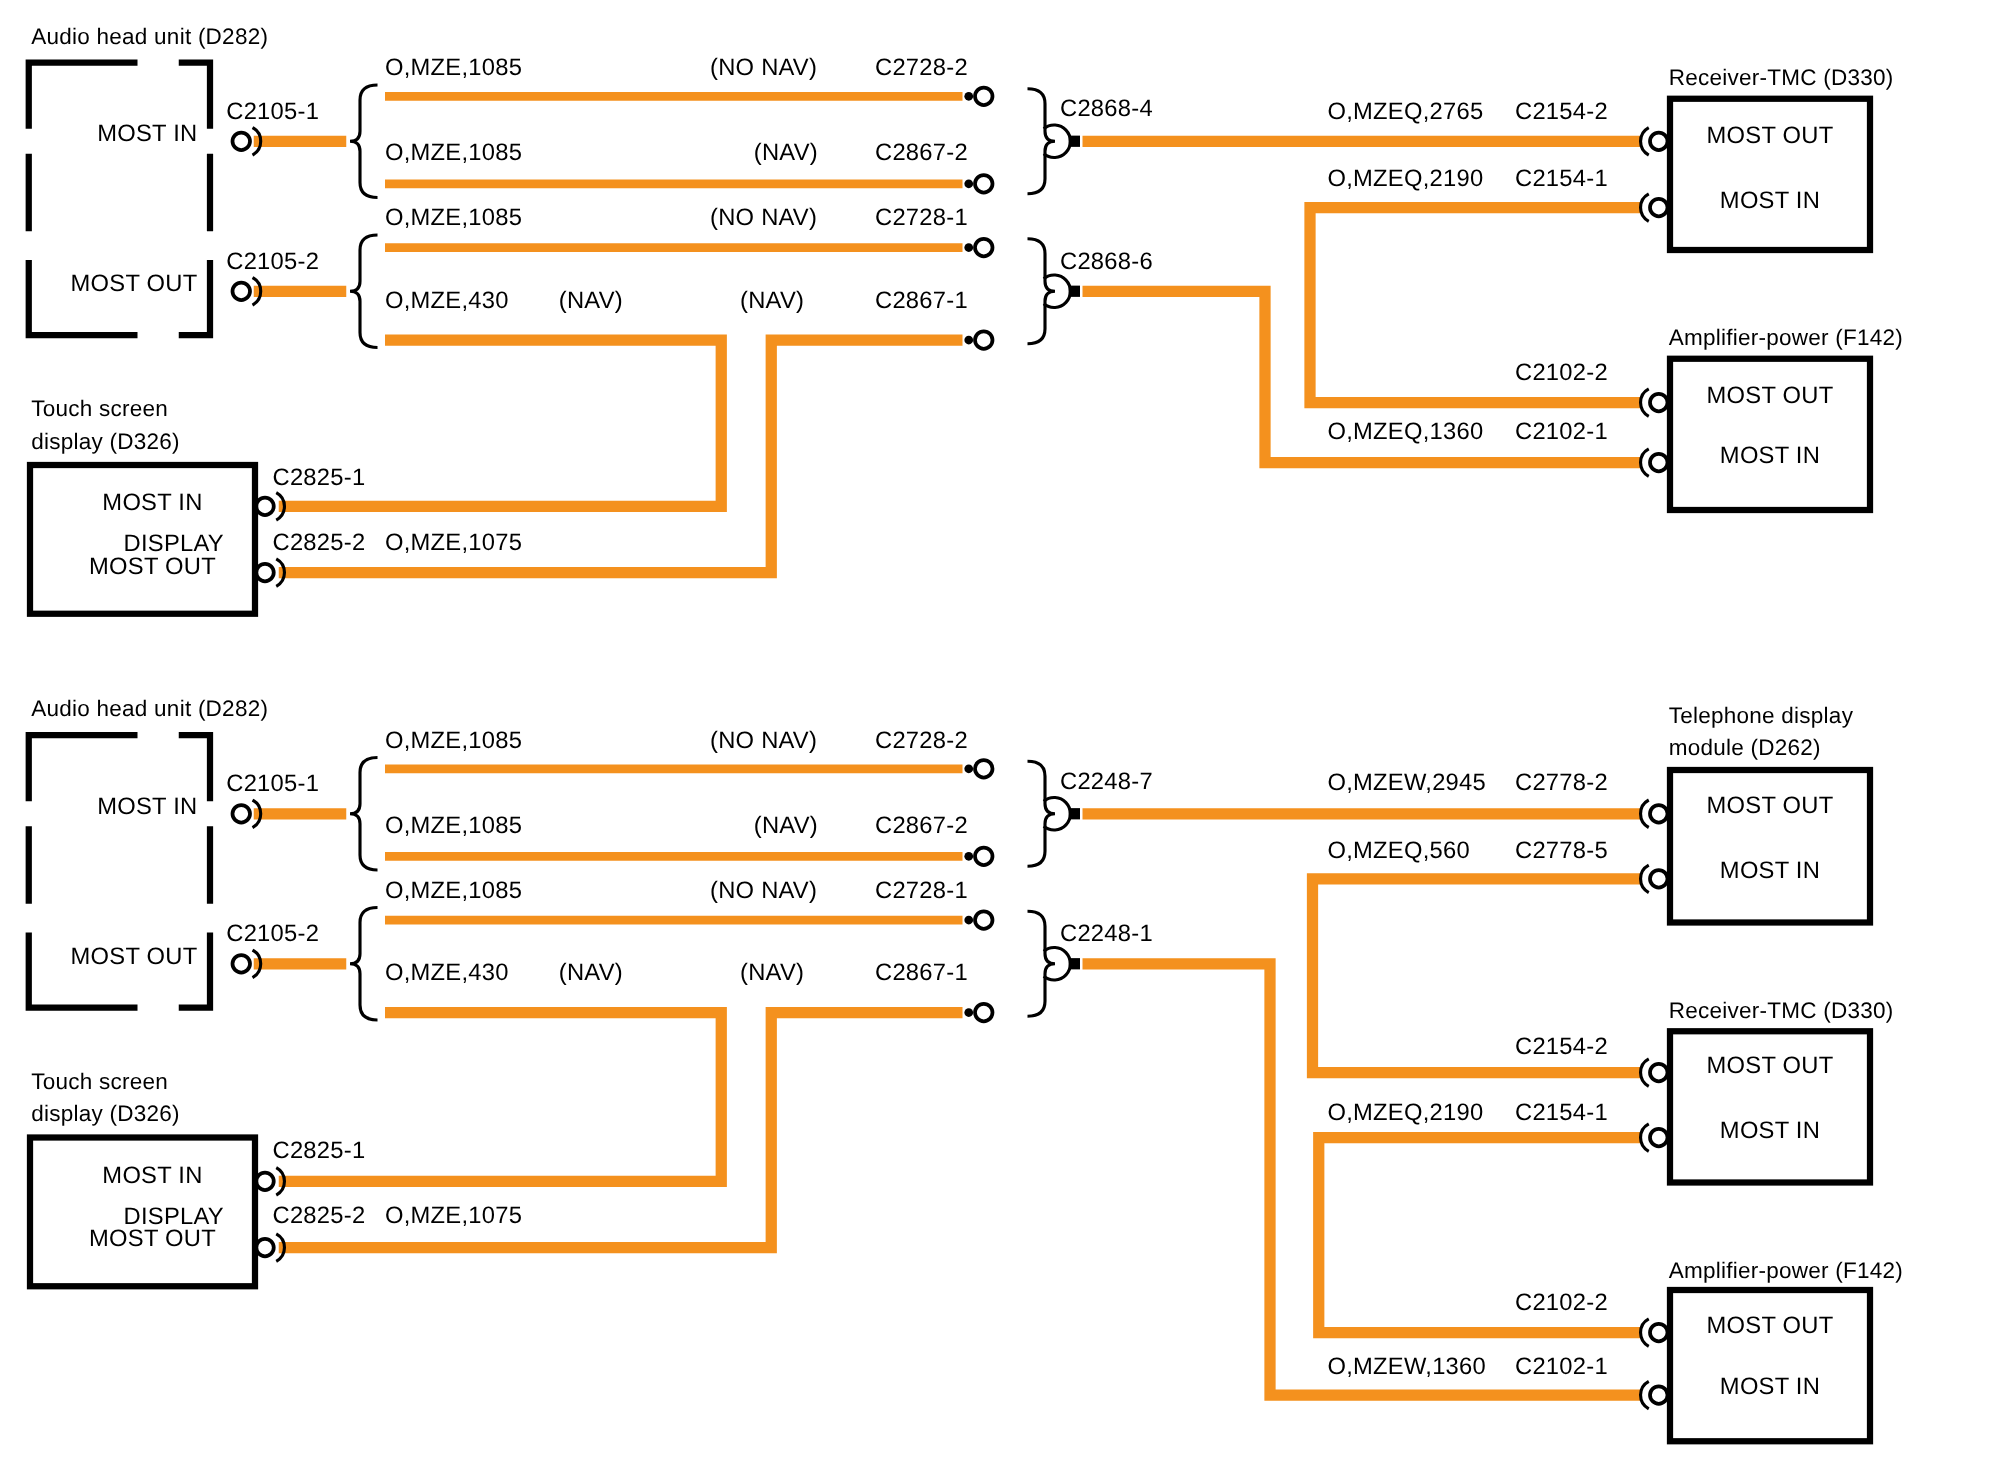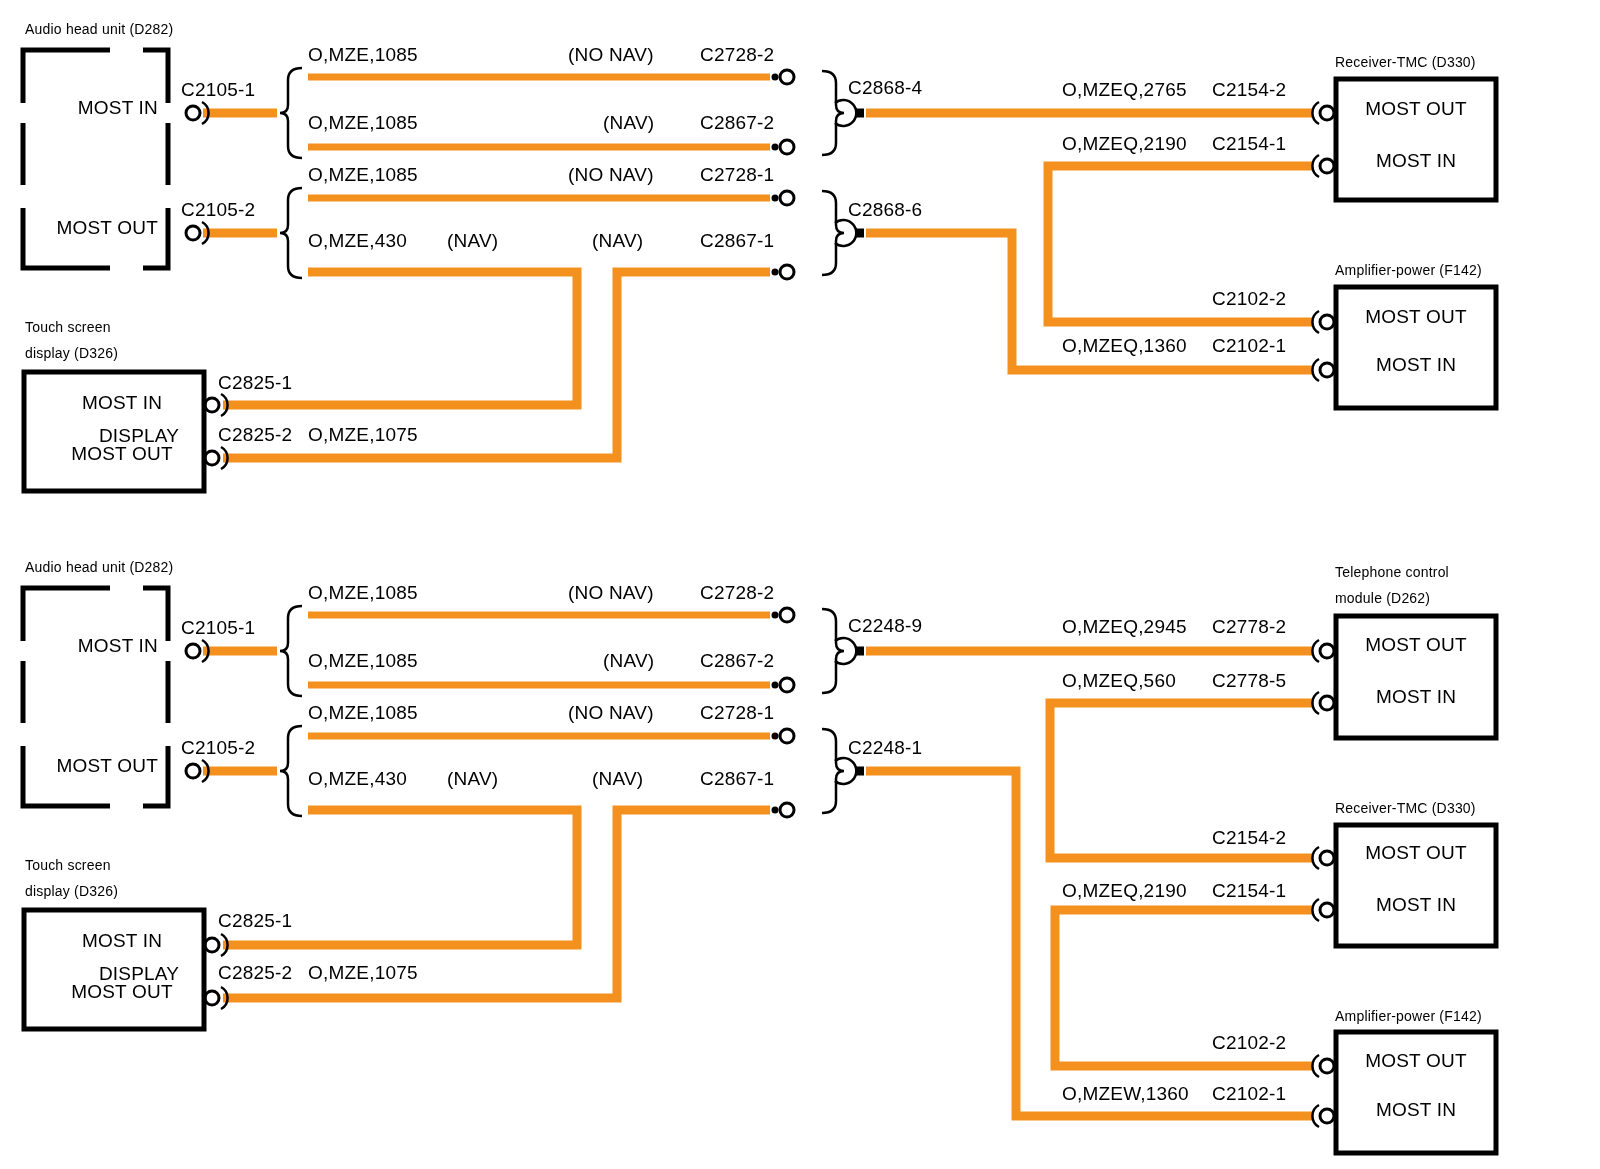--- a/index.html
+++ b/index.html
@@ -5,21 +5,21 @@
   html,body{margin:0;padding:0;background:#fff;}
   #stage{
     position:relative;width:1600px;height:1169px;background:#ffffff;overflow:hidden;
     font-family:"Liberation Sans","DejaVu Sans",sans-serif;color:#000;
   }
   #wiresvg{position:absolute;left:0;top:0;}
   .lbl{
     position:absolute;font-size:19px;line-height:22px;white-space:nowrap;
     transform:translateY(-50%);letter-spacing:0.2px;
   }
-  .t{font-size:14px;}
+  .t{font-size:18px;}
   .ra{text-align:right;}
   .ctr{text-align:center;}
 </style>
 </head>
 <body>
 
 <div id="stage">
 
 <svg id="wiresvg" width="1600" height="1169" viewBox="0 0 1600 1169">
 
@@ -222,28 +222,28 @@
 <span class="lbl" style="left:603px;top:661px">(NAV)</span>
 <span class="lbl" style="left:700px;top:661px">C2867-2</span>
 <span class="lbl" style="left:308px;top:713px">O,MZE,1085</span>
 <span class="lbl" style="left:568px;top:713px">(NO NAV)</span>
 <span class="lbl" style="left:700px;top:713px">C2728-1</span>
 <span class="lbl" style="left:308px;top:779px">O,MZE,430</span>
 <span class="lbl" style="left:447px;top:779px">(NAV)</span>
 <span class="lbl" style="left:592px;top:779px">(NAV)</span>
 <span class="lbl" style="left:700px;top:779px">C2867-1</span>
 
-<span class="lbl" style="left:848px;top:626px">C2248-9</span>
+<span class="lbl" style="left:848px;top:626px">C2248-7</span>
 <span class="lbl" style="left:848px;top:748px">C2248-1</span>
 
-<span class="lbl" style="left:1062px;top:627px">O,MZEQ,2945</span>
+<span class="lbl" style="left:1062px;top:627px">O,MZEW,2945</span>
 <span class="lbl" style="left:1212px;top:627px">C2778-2</span>
 <span class="lbl" style="left:1062px;top:681px">O,MZEQ,560</span>
 <span class="lbl" style="left:1212px;top:681px">C2778-5</span>
-<span class="lbl t" style="left:1335px;top:572px">Telephone control</span>
+<span class="lbl t" style="left:1335px;top:572px">Telephone display</span>
 <span class="lbl t" style="left:1335px;top:598px">module (D262)</span>
 <span class="lbl ctr" style="left:1346px;top:645px;width:140px">MOST OUT</span>
 <span class="lbl ctr" style="left:1346px;top:697px;width:140px">MOST IN</span>
 
 <span class="lbl" style="left:1212px;top:838px">C2154-2</span>
 <span class="lbl" style="left:1062px;top:891px">O,MZEQ,2190</span>
 <span class="lbl" style="left:1212px;top:891px">C2154-1</span>
 <span class="lbl t" style="left:1335px;top:808px">Receiver-TMC (D330)</span>
 <span class="lbl ctr" style="left:1346px;top:853px;width:140px">MOST OUT</span>
 <span class="lbl ctr" style="left:1346px;top:905px;width:140px">MOST IN</span>

